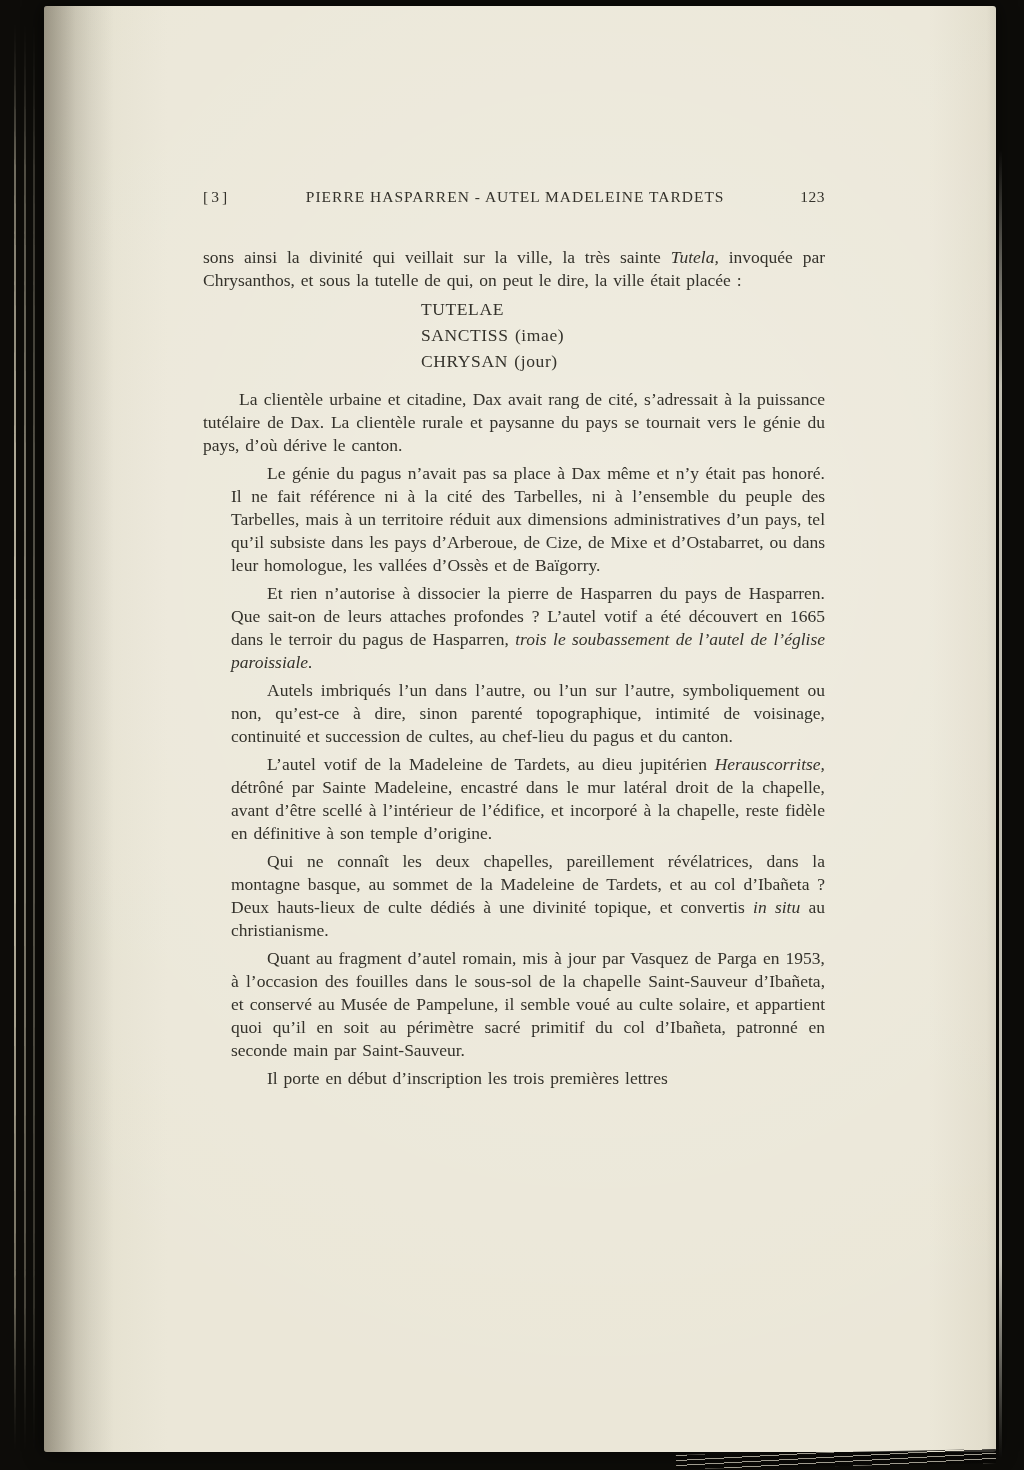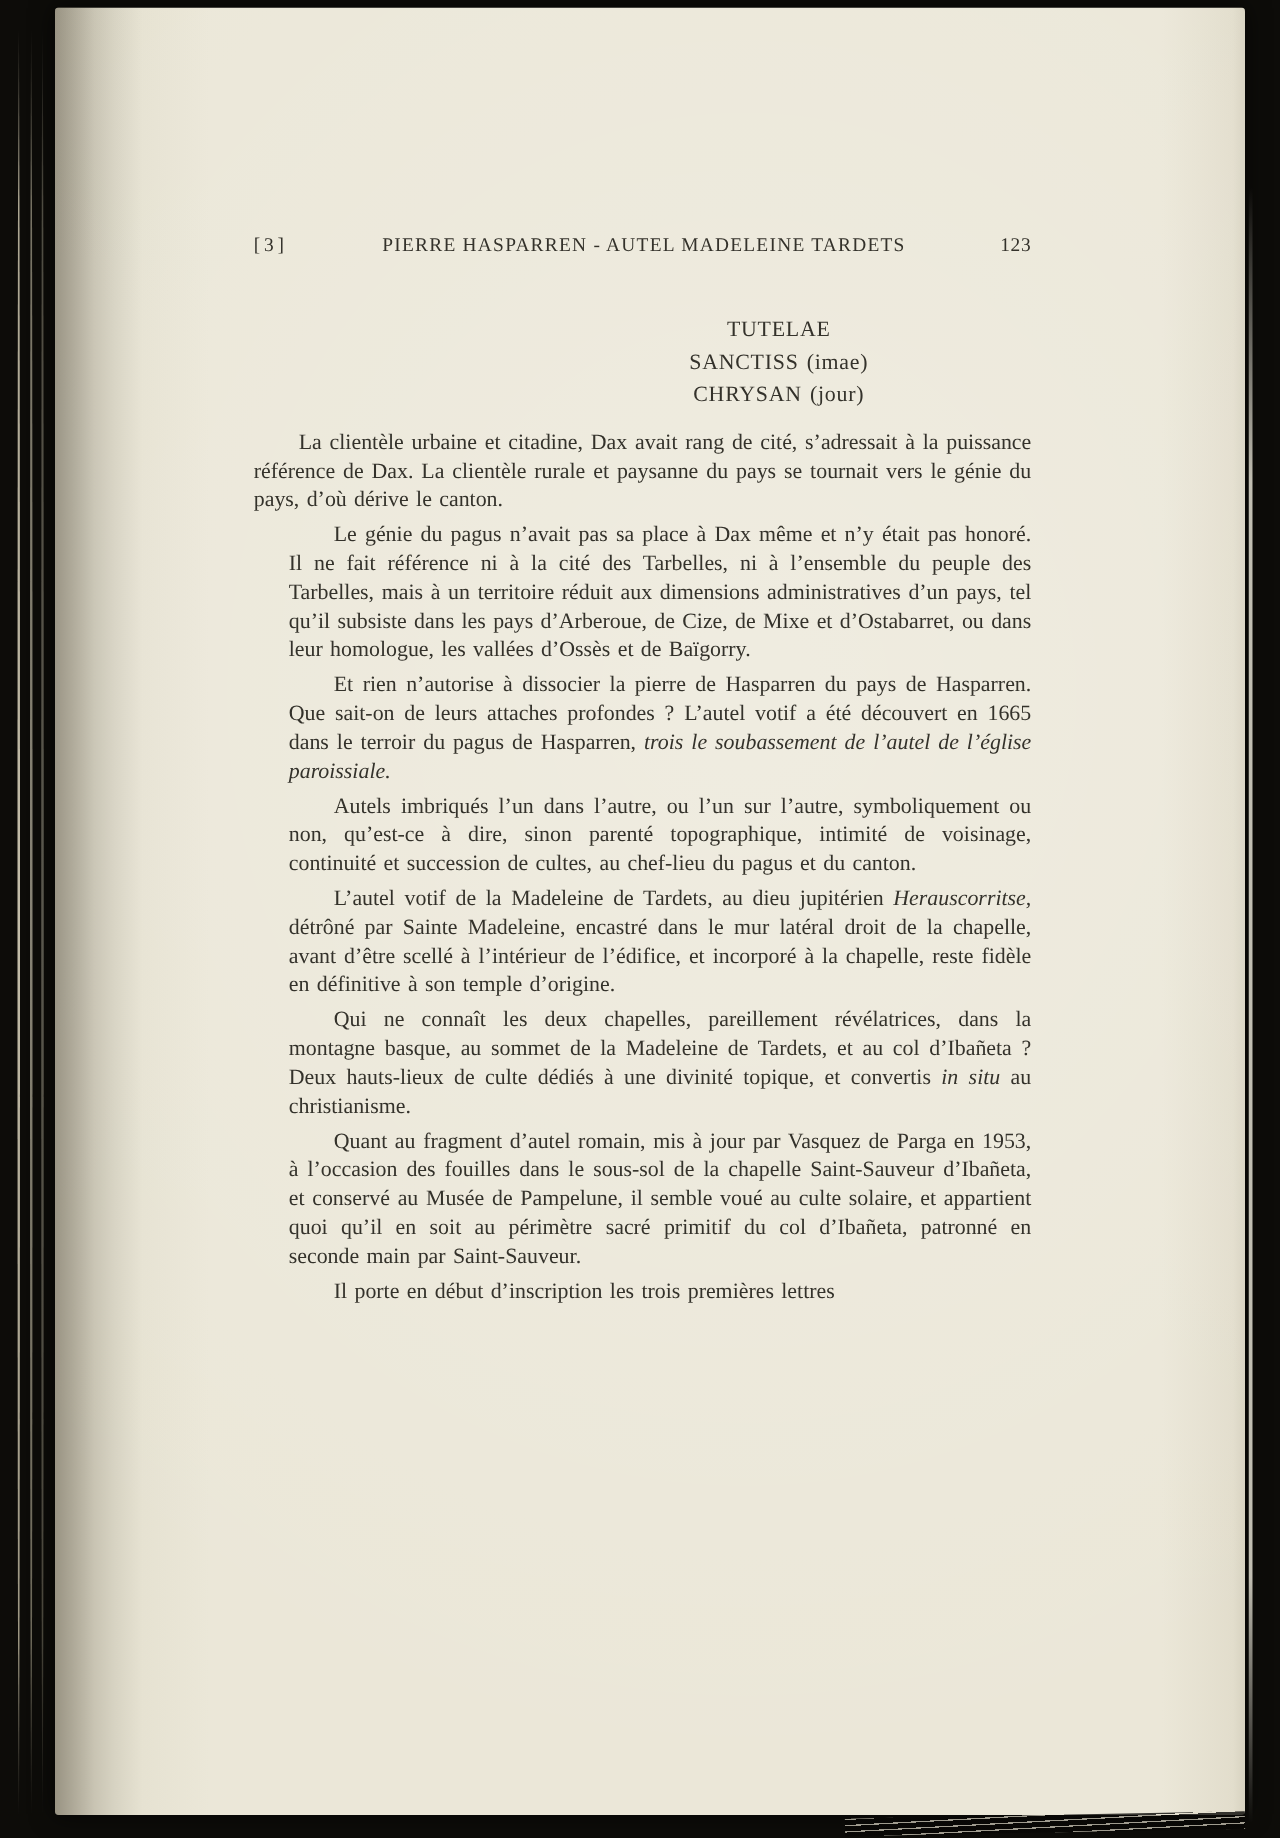--- a/index.html
+++ b/index.html
@@ -67,47 +67,48 @@
     color: var(--ink, #34322b);
     font-size: 17.5px; line-height: 23px;
     text-align: justify;
     word-spacing: 1.5px;
   }
   .text-block p.para { margin: 0; }
   .text-block p.para + p.para { margin-top: 5px; margin-left: 28px; }
   .text-block p.para.indent { text-indent: 36px; }
   .text-block em { font-style: italic; }
 
-  .inscription { margin: 4px 0 14px 218px; line-height: 26px; letter-spacing: 0.6px; text-align: center; }
+  .inscription { margin: 4px 0 14px 218px; line-height: 26px; letter-spacing: 0.6px; text-align: left; }
   .inscription .inscription-line { white-space: nowrap; }
   .inscription + p.para { margin-top: 10px; }
 </style>
 </head>
 <body>
 
 <div class="scene">
 
   <div class="spine-line l1"></div>
   <div class="spine-line l2"></div>
   <div class="spine-line l3"></div>
 
   <div class="page">
     <header class="running-head">
       <span class="bracket">[3]</span>
       <span class="title">PIERRE HASPARREN - AUTEL MADELEINE TARDETS</span>
       <span class="folio">123</span>
     </header>
 
     <main class="text-block" id="text-block">
+        <p class="para"><span>sons ainsi la divinité qui veillait sur la ville, la très sainte </span><em>Tutela,</em><span> invoquée par Chrysanthos, et sous la tutelle de qui, on peut le dire, la ville était placée :</span></p>
         <div class="inscription">
           <div class="inscription-line">TUTELAE</div>
           <div class="inscription-line">SANCTISS (imae)</div>
           <div class="inscription-line">CHRYSAN (jour)</div>
         </div>
-        <p class="para indent"><span>La clientèle urbaine et citadine, Dax avait rang de cité, s’adressait à la puissance référence de Dax. La clientèle rurale et paysanne du pays se tournait vers le génie du pays, d’où dérive le canton.</span></p>
+        <p class="para indent"><span>La clientèle urbaine et citadine, Dax avait rang de cité, s’adressait à la puissance tutélaire de Dax. La clientèle rurale et paysanne du pays se tournait vers le génie du pays, d’où dérive le canton.</span></p>
         <p class="para indent"><span>Le génie du pagus n’avait pas sa place à Dax même et n’y était pas honoré. Il ne fait référence ni à la cité des Tarbelles, ni à l’ensemble du peuple des Tarbelles, mais à un territoire réduit aux dimensions administratives d’un pays, tel qu’il subsiste dans les pays d’Arberoue, de Cize, de Mixe et d’Ostabarret, ou dans leur homologue, les vallées d’Ossès et de Baïgorry.</span></p>
         <p class="para indent"><span>Et rien n’autorise à dissocier la pierre de Hasparren du pays de Hasparren. Que sait-on de leurs attaches profondes ? L’autel votif a été découvert en 1665 dans le terroir du pagus de Hasparren, </span><em>trois le soubassement de l’autel de l’église paroissiale.</em></p>
         <p class="para indent"><span>Autels imbriqués l’un dans l’autre, ou l’un sur l’autre, symboliquement ou non, qu’est-ce à dire, sinon parenté topographique, intimité de voisinage, continuité et succession de cultes, au chef-lieu du pagus et du canton.</span></p>
         <p class="para indent"><span>L’autel votif de la Madeleine de Tardets, au dieu jupitérien </span><em>Herauscorritse,</em><span> détrôné par Sainte Madeleine, encastré dans le mur latéral droit de la chapelle, avant d’être scellé à l’intérieur de l’édifice, et incorporé à la chapelle, reste fidèle en définitive à son temple d’origine.</span></p>
         <p class="para indent"><span>Qui ne connaît les deux chapelles, pareillement révélatrices, dans la montagne basque, au sommet de la Madeleine de Tardets, et au col d’Ibañeta ? Deux hauts-lieux de culte dédiés à une divinité topique, et convertis </span><em>in situ</em><span> au christianisme.</span></p>
         <p class="para indent"><span>Quant au fragment d’autel romain, mis à jour par Vasquez de Parga en 1953, à l’occasion des fouilles dans le sous-sol de la chapelle Saint-Sauveur d’Ibañeta, et conservé au Musée de Pampelune, il semble voué au culte solaire, et appartient quoi qu’il en soit au périmètre sacré primitif du col d’Ibañeta, patronné en seconde main par Saint-Sauveur.</span></p>
         <p class="para indent"><span>Il porte en début d’inscription les trois premières lettres</span></p>
       </main>
   </div>
 

